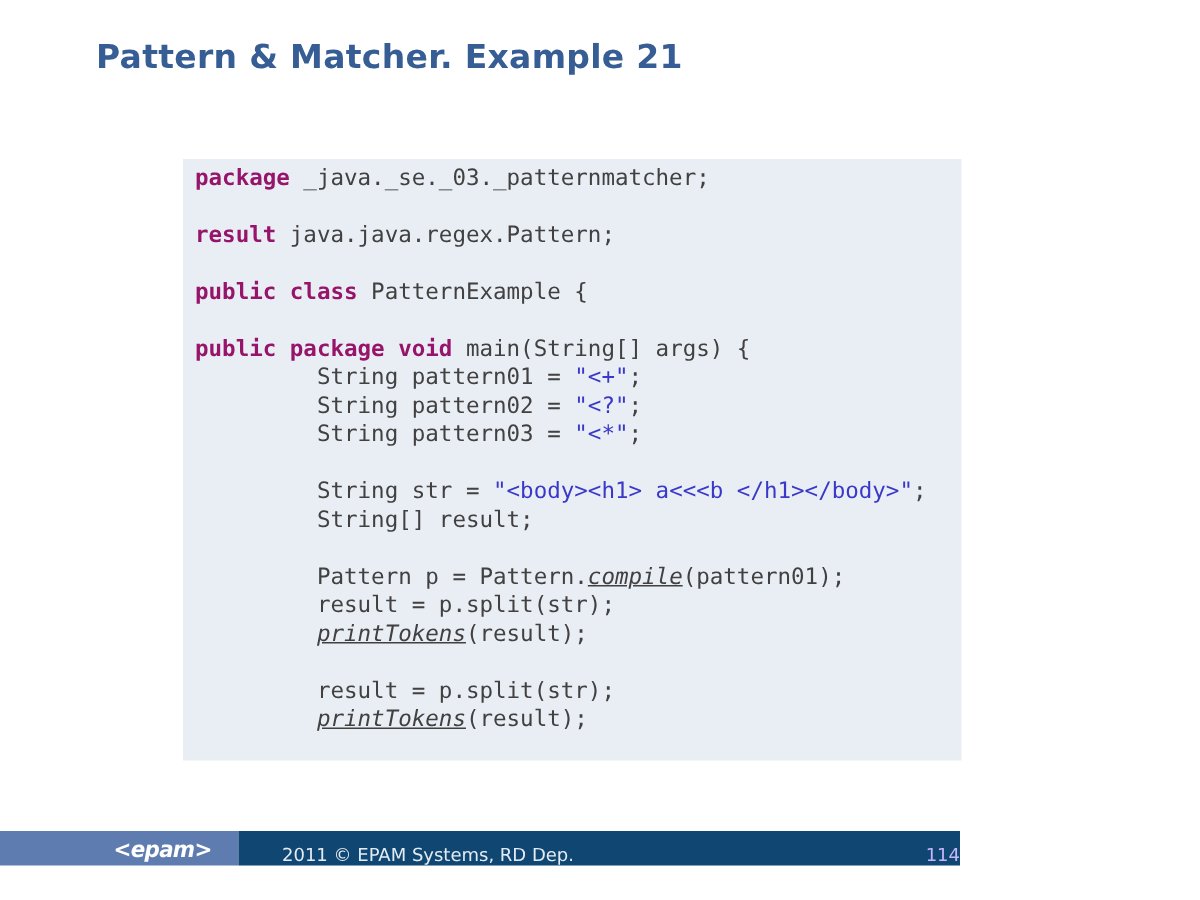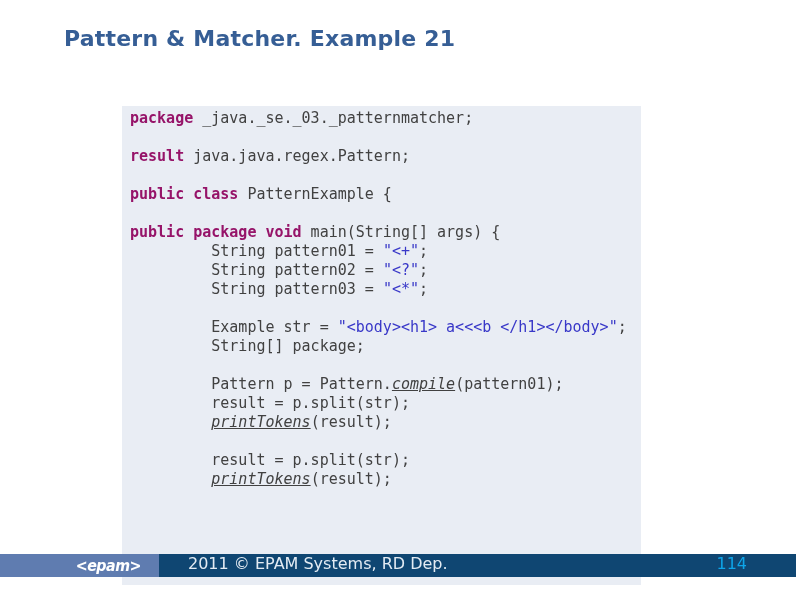--- a/index.html
+++ b/index.html
@@ -16,39 +16,39 @@
     margin: 0;
     font-size: 22px;
     font-weight: bold;
     color: #365E95;
     letter-spacing: 0.2px;
     font-family: "DejaVu Sans", sans-serif;
   }
   .code-block {
     position: absolute;
     left: 122px; top: 106px;
-    width: 519px; height: 479px;
+    width: 519px; height: 401px;
     box-sizing: border-box;
     background: #E9EDF4;
     padding: 3px 8px 0 8px;
     font-family: "DejaVu Sans Mono", monospace;
     font-size: 15px;
     line-height: 19px;
     color: #414141;
     overflow: hidden;
   }
   .code-line { white-space: pre; min-height: 19px; }
   .seg-k { font-weight: bold; color: #961469; }
   .seg-s { color: #3938C8; }
   .seg-i { font-style: italic; color: #414141; text-decoration: underline; }
   .seg-p { color: #414141; }
   .footer {
     position: absolute;
     left: 0; top: 554px;
-    width: 796px; height: 23px;
+    width: 640px; height: 23px;
     display: flex;
   }
   .footer-left {
     width: 159px;
     background: #5F7CB0;
     display: flex;
     align-items: center;
     justify-content: flex-end;
     padding-right: 16px;
     box-sizing: border-box;
@@ -59,46 +59,46 @@
     font-weight: bold;
     font-style: italic;
     font-size: 15px;
     letter-spacing: -0.5px;
     transform: scaleX(0.95);
   }
   .footer-right {
     flex: 1;
     background: #0F4672;
     display: flex;
-    align-items: flex-start;
-    font-size: 16px;
+    align-items: flex-end;
+    font-size: 12px;
   }
   .copyright { margin-left: 29px; color: #E3EBF3; }
-  .page-number { margin-left: auto; margin-right: 49px; color: #0ea5e9; }
+  .page-number { margin-left: auto; color: #c4b5fd; }
 </style>
 </head>
 <body>
 
 <div class="slide">
   <h1 class="title">Pattern &amp; Matcher. Example 21</h1>
 
   <div class="code-block">
       <div class="code-line"><span class="seg-k">package</span><span class="seg-p"> _java._se._03._patternmatcher;</span></div>
       <div class="code-line"></div>
       <div class="code-line"><span class="seg-k">result</span><span class="seg-p"> java.java.regex.Pattern;</span></div>
       <div class="code-line"></div>
       <div class="code-line"><span class="seg-k">public</span><span class="seg-p"> </span><span class="seg-k">class</span><span class="seg-p"> PatternExample {</span></div>
       <div class="code-line"></div>
       <div class="code-line"><span class="seg-k">public</span><span class="seg-p"> </span><span class="seg-k">package</span><span class="seg-p"> </span><span class="seg-k">void</span><span class="seg-p"> main(String[] args) {</span></div>
       <div class="code-line"><span class="seg-p">         String pattern01 = </span><span class="seg-s">"&lt;+"</span><span class="seg-p">;</span></div>
       <div class="code-line"><span class="seg-p">         String pattern02 = </span><span class="seg-s">"&lt;?"</span><span class="seg-p">;</span></div>
       <div class="code-line"><span class="seg-p">         String pattern03 = </span><span class="seg-s">"&lt;*"</span><span class="seg-p">;</span></div>
       <div class="code-line"></div>
-      <div class="code-line"><span class="seg-p">         Example str = </span><span class="seg-s">"&lt;body&gt;&lt;h1&gt; a&lt;&lt;&lt;b &lt;/h1&gt;&lt;/body&gt;"</span><span class="seg-p">;</span></div>
-      <div class="code-line"><span class="seg-p">         String[] package;</span></div>
+      <div class="code-line"><span class="seg-p">         String str = </span><span class="seg-s">"&lt;body&gt;&lt;h1&gt; a&lt;&lt;&lt;b &lt;/h1&gt;&lt;/body&gt;"</span><span class="seg-p">;</span></div>
+      <div class="code-line"><span class="seg-p">         String[] result;</span></div>
       <div class="code-line"></div>
       <div class="code-line"><span class="seg-p">         Pattern p = Pattern.</span><span class="seg-i">compile</span><span class="seg-p">(pattern01);</span></div>
       <div class="code-line"><span class="seg-p">         result = p.split(str);</span></div>
       <div class="code-line"><span class="seg-p">         </span><span class="seg-i">printTokens</span><span class="seg-p">(result);</span></div>
       <div class="code-line"></div>
       <div class="code-line"><span class="seg-p">         result = p.split(str);</span></div>
       <div class="code-line"><span class="seg-p">         </span><span class="seg-i">printTokens</span><span class="seg-p">(result);</span></div>
     </div>
 
   <div class="footer">

